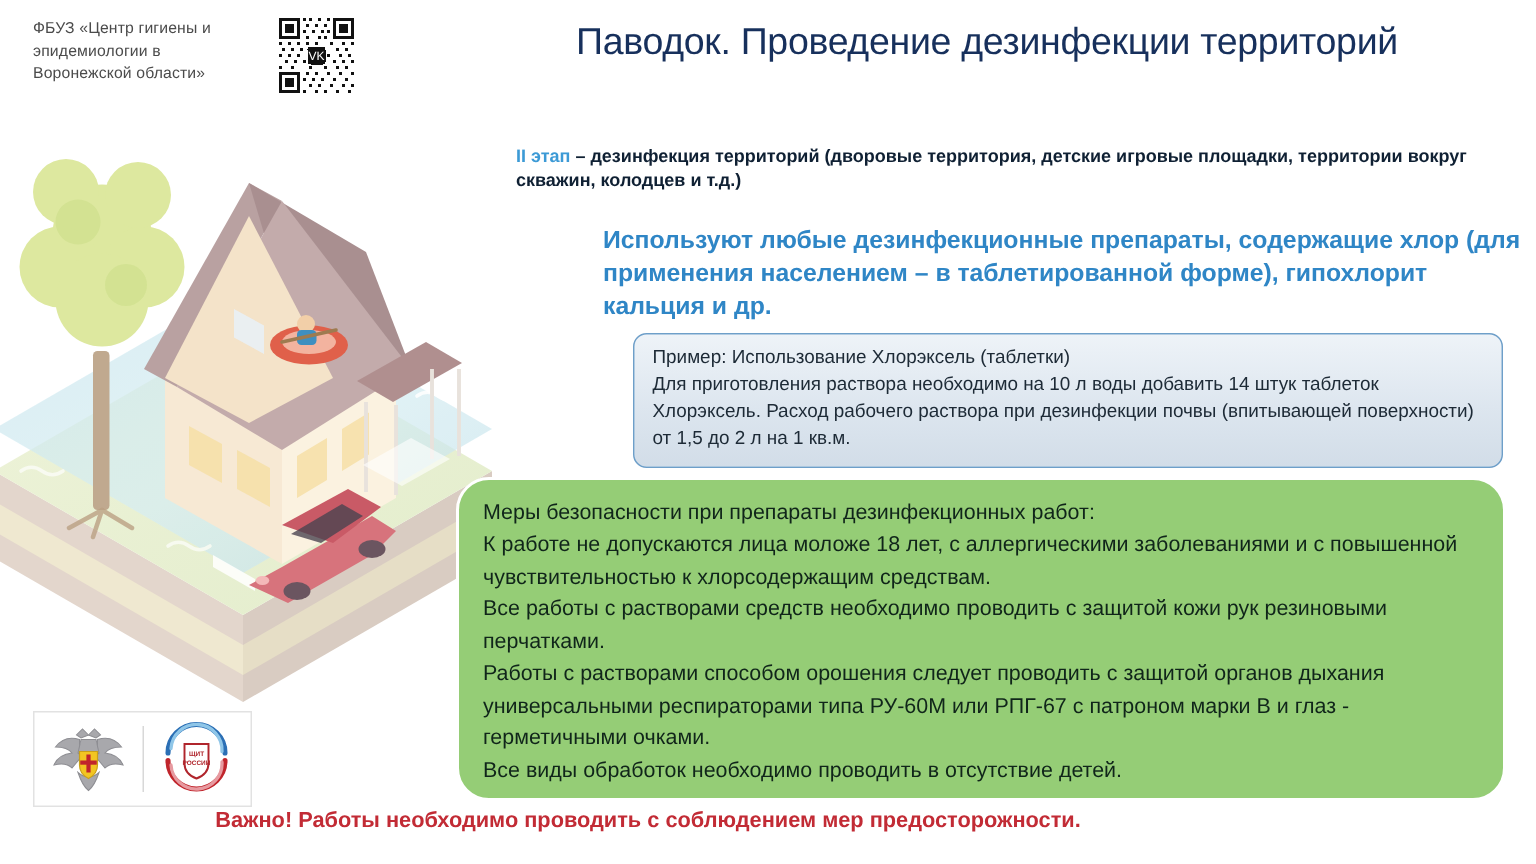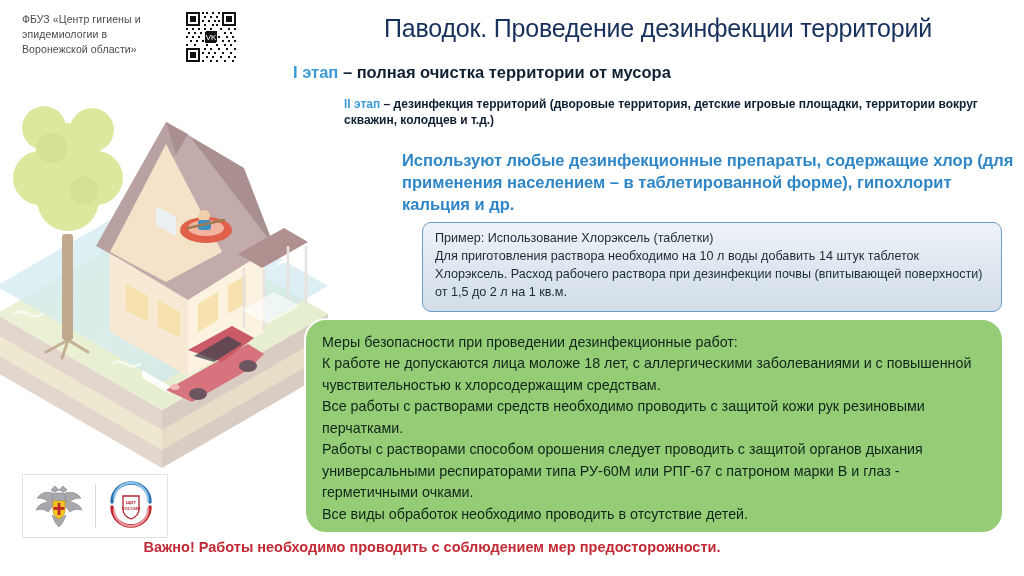--- a/index.html
+++ b/index.html
@@ -389,37 +389,34 @@
         </g>
 
         <rect x="21" y="21" width="12" height="12" rx="2" fill="#111111"></rect>
         <text x="27" y="30" font-family="Liberation Sans, sans-serif" font-size="8" fill="#ffffff" text-anchor="middle">VK</text>
       </svg>
     </div>
   </div>
 
   <div id="slide-title">Паводок. Проведение дезинфекции территорий</div>
 
-  <div class="stage-line" id="stage-1">
-    <span class="stage-key">I этап</span><span> – полная очистка территории от мусора</span>
-  </div>
 
   <div class="stage-line" id="stage-2">
     <span class="stage-key">II этап</span><span> – дезинфекция территорий (дворовые территория, детские игровые площадки, территории вокруг скважин, колодцев и т.д.)</span>
   </div>
 
   <div id="advisory">Используют любые дезинфекционные препараты, содержащие хлор (для применения населением – в таблетированной форме), гипохлорит кальция и др.</div>
 
   <div id="example-box">
     <div>Пример: Использование Хлорэксель (таблетки)</div>
     <div> Для приготовления раствора необходимо на 10 л воды добавить 14 штук таблеток Хлорэксель. Расход рабочего раствора при дезинфекции почвы (впитывающей поверхности) от 1,5 до 2 л на 1 кв.м.</div>
   </div>
 
   <div id="safety-box">
-    <p>Меры безопасности при проведении дезинфекционные работ:</p>
+    <p>Меры безопасности при препараты дезинфекционных работ:</p>
     <p>К работе не допускаются лица моложе 18 лет, с аллергическими заболеваниями и с повышенной чувствительностью к хлорсодержащим средствам.</p>
     <p>Все работы с растворами средств необходимо проводить с защитой кожи рук резиновыми перчатками.</p>
     <p>Работы с растворами способом орошения следует проводить с защитой органов дыхания универсальными респираторами типа РУ-60М или РПГ-67 с патроном марки В и глаз - герметичными очками.</p>
     <p>Все виды обработок необходимо проводить в отсутствие детей.</p>
   </div>
 
   <div id="footer-warning">Важно! Работы необходимо проводить с соблюдением мер предосторожности.</div>
 
   <div id="logo-strip">
     <div class="logo-cell">

